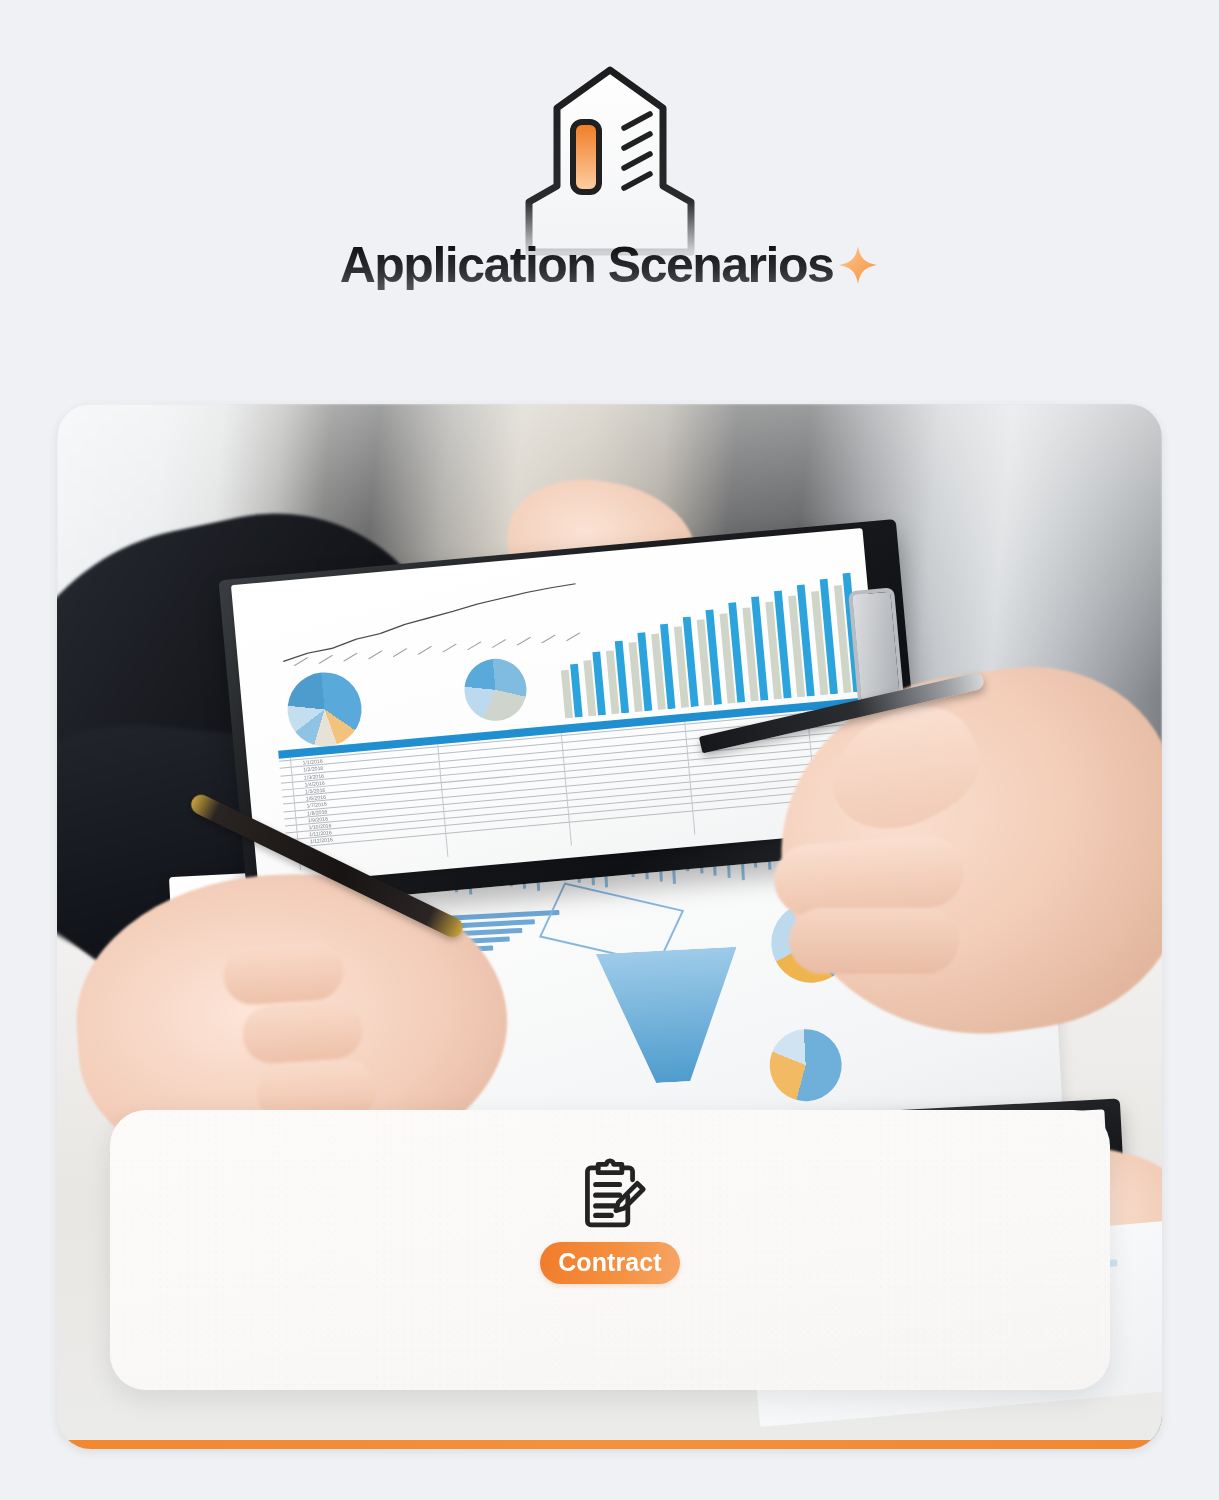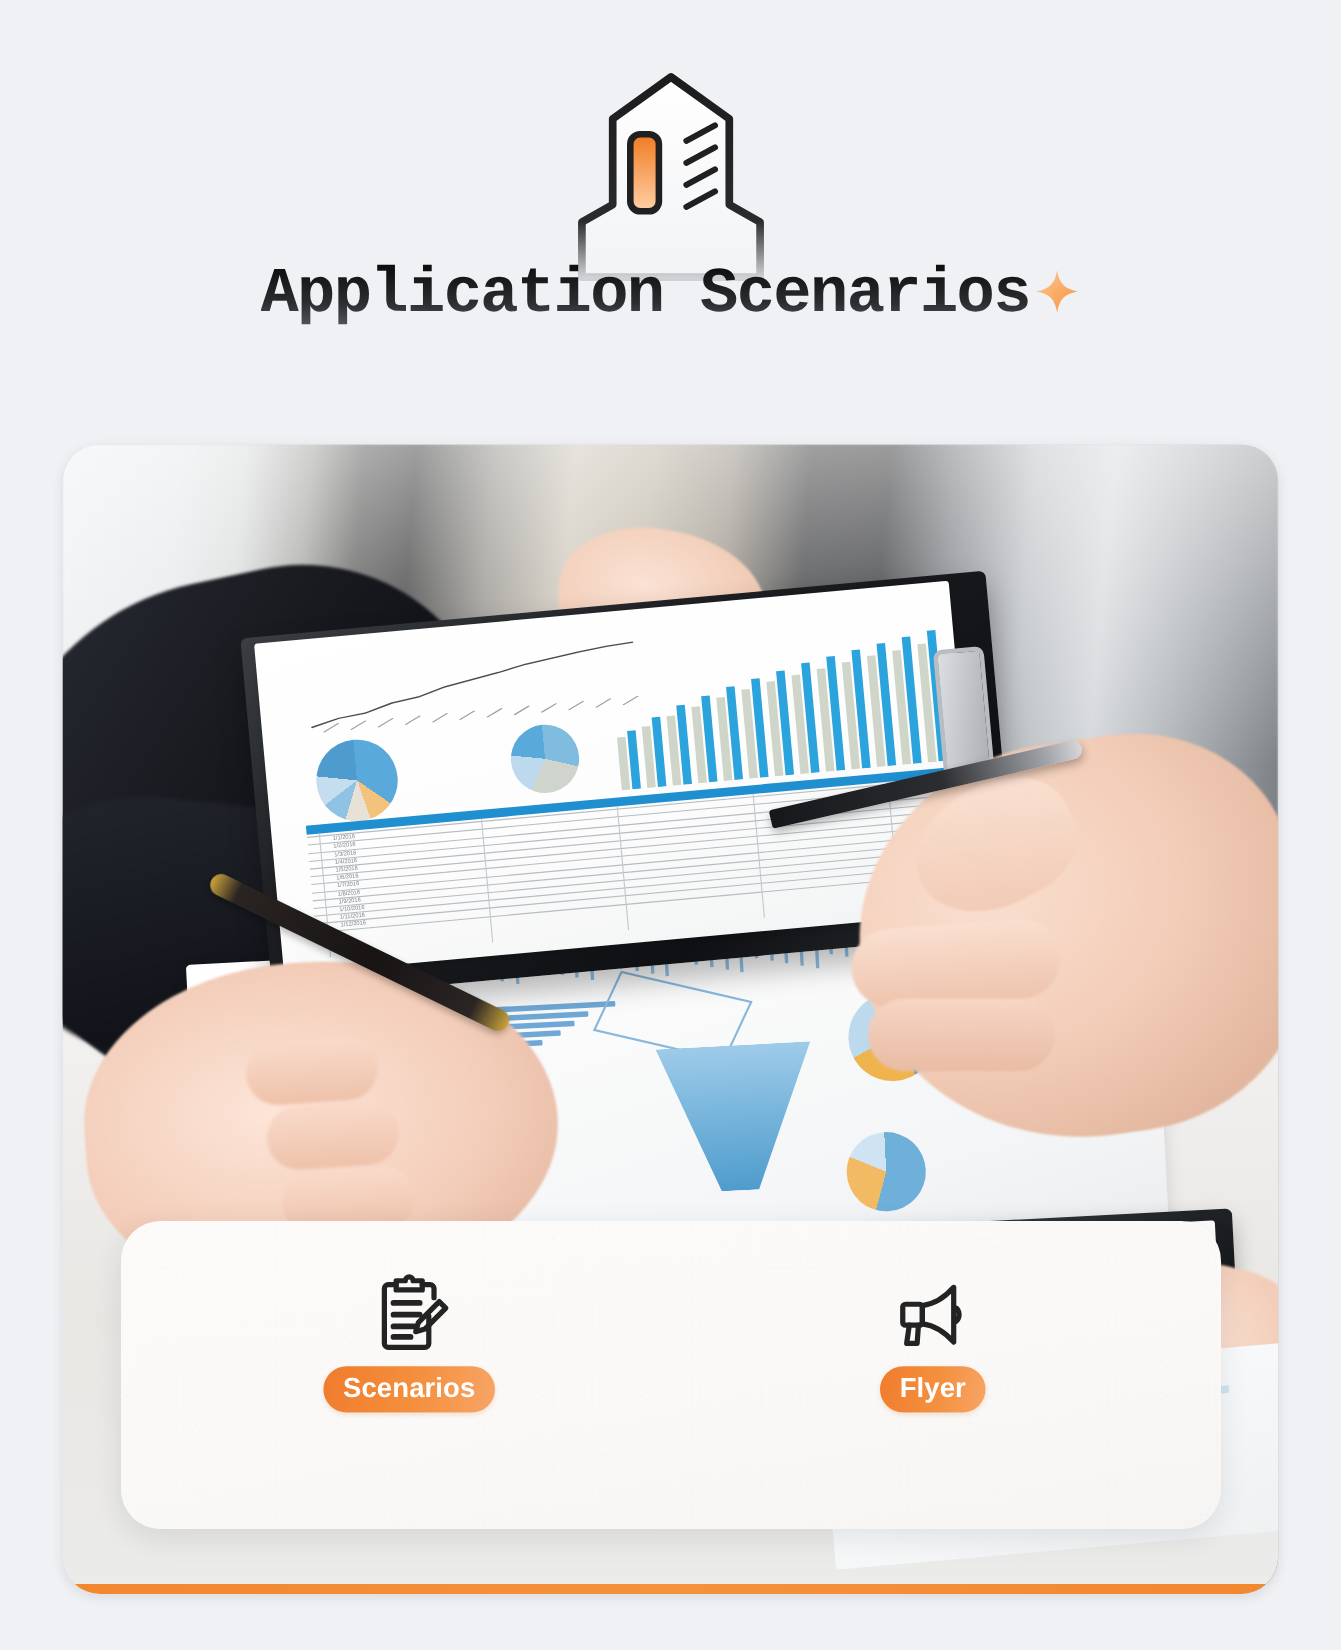--- a/index.html
+++ b/index.html
@@ -19,31 +19,30 @@
     position:absolute; left:50%; top:62px; transform:translateX(-50%);
     width:230px; height:195px;
   }
   .logo-wrap svg { display:block; width:230px; height:195px; }
 
   .title-row {
     position:absolute; left:0; top:240px; width:1219px;
     display:flex; align-items:flex-start; justify-content:center;
   }
   .page-title {
-    font-size:58px;
+    font-size:50px;
     font-weight:700;
     letter-spacing:-1.5px;
     line-height:1;
     color:#17181a;
     background:linear-gradient(180deg,#0b0c0d 0%,#2c2e31 62%,#55575c 100%);
     -webkit-background-clip:text;
     background-clip:text;
     -webkit-text-fill-color:transparent;
     white-space:nowrap;
-    font-family:Liberation Mono, monospace;
   }
   .sparkle {
     width:42px; height:42px; margin-left:4px; margin-top:4px; flex:0 0 auto;
   }
   .sparkle svg { display:block; width:42px; height:42px; }
 
   
   .photo-panel {
     position:absolute; left:57px; top:404px;
     width:1105px; height:1045px;
@@ -553,31 +552,20 @@
           <path d="M22 7 h7 a3 3 0 0 1 6 0 h7 v7 H22 Z"></path>
           <g stroke-width="4.4">
             <line x1="20" y1="24" x2="40" y2="24"></line>
             <line x1="20" y1="33" x2="40" y2="33"></line>
             <line x1="20" y1="42" x2="36" y2="42"></line>
             <line x1="20" y1="50" x2="33" y2="50"></line>
           </g>
           <path d="M55 23 l5 5 -16 16 -7 2 2 -7 Z"></path>
         </svg>
       </span>
-      <span class="pill">Scenarios</span>
-    </div>
-
-
-    <div class="feature-item">
-      <span class="feature-icon">
-        <svg viewBox="0 0 64 64" xmlns="http://www.w3.org/2000/svg" fill="none" stroke="#232323" stroke-width="4" stroke-linejoin="round" stroke-linecap="round">
-          <path d="M48 12 C41 20 32 25 24 26 V40 C32 41 41 46 48 54 Z"></path>
-          <rect x="9" y="25" width="15" height="16" rx="2"></rect>
-          <path d="M50 28 a7 7 0 0 1 0 10"></path>
-          <path d="M14 41 L12 55 h8 l1 -14"></path>
-        </svg>
-      </span>
-      <span class="pill">Flyer</span>
-    </div>
+      <span class="pill">Contract</span>
+    </div>
+
+
 
 
   </div>
 </div>
 
 </body></html>

